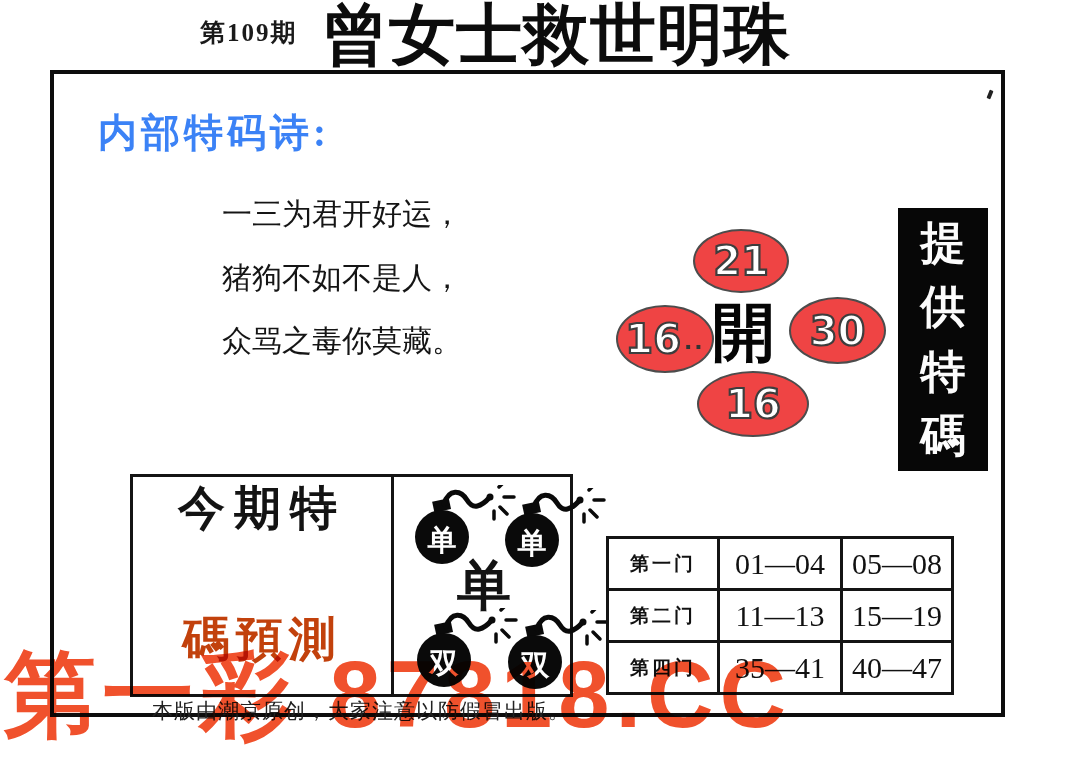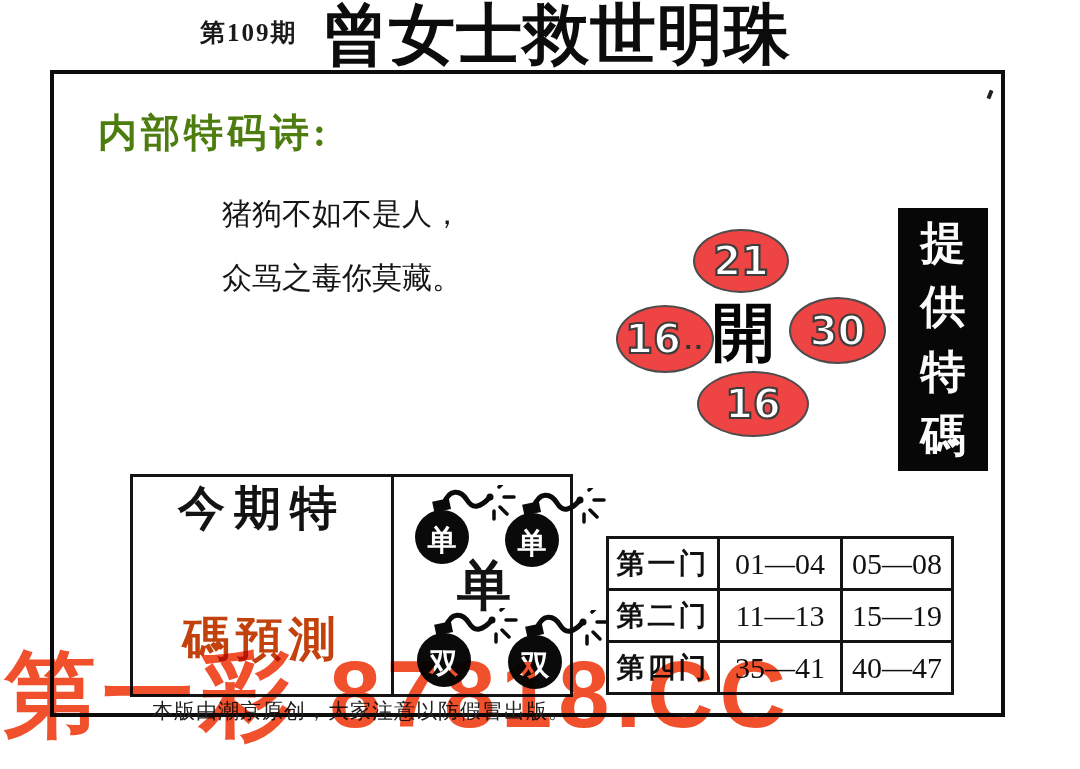--- a/index.html
+++ b/index.html
@@ -21,21 +21,21 @@
     position:absolute;left:50px;top:70px;width:947px;height:639px;
     border:4px solid #0d0d0d;background:transparent;
   }
   .tick-mark{
     position:absolute;left:988px;top:90px;width:4px;height:9px;background:#222;
     transform:rotate(22deg);border-radius:1px;
   }
   
   .poem-heading{
     position:absolute;left:98px;top:106px;font-size:39px;font-weight:700;
-    letter-spacing:4px;color:#4d7c0f;
+    letter-spacing:4px;color:#3b82f6;
   }
   .poem{
     position:absolute;left:222px;top:182px;font-size:30px;line-height:63.5px;
     letter-spacing:0px;color:#151515;font-weight:500;white-space:nowrap;
   }
   
   .oval{
     position:absolute;border:2px solid #4c4c4c;border-radius:50%;
     display:flex;align-items:center;justify-content:center;
     font-family:"DejaVu Sans","Liberation Sans",sans-serif;
@@ -93,21 +93,21 @@
     font-size:54px;font-weight:700;color:#131313;line-height:56px;
   }
   
   .gate-table{
     position:absolute;left:606px;top:536px;border-collapse:collapse;
   }
   .gate-table td{
     border:3px solid #141414;height:47px;text-align:center;vertical-align:middle;
     background:#fff;
   }
-  .gate-table td.lbl{width:106px;font-size:28px;font-weight:600;letter-spacing:3px;margin-left:32px;}
+  .gate-table td.lbl{width:106px;font-size:19px;font-weight:600;letter-spacing:3px;margin-left:32px;}
   .gate-table td.rng{width:118px;font-size:30px;font-weight:500;letter-spacing:0px;}
   .gate-table td.rng2{width:106px;}
   
   .footer-note{
     position:absolute;left:152px;top:697px;font-size:21px;letter-spacing:1px;
     color:#222;font-weight:500;
   }
   
   .watermark{
     position:absolute;left:4px;top:648px;font-size:92px;line-height:1;
@@ -122,20 +122,21 @@
 <div id="stage">
 
   <div class="issue">第109期</div>
   <div class="main-title">曾女士救世明珠</div>
 
   <div class="main-box"></div>
   <div class="tick-mark"></div>
 
   <div class="poem-heading">内部特码诗:</div>
   <div class="poem">
+    <div>一三为君开好运，</div>
     <div>猪狗不如不是人，</div>
     <div>众骂之毒你莫藏。</div>
   </div>
 
   <div class="oval oval-top">
     <span>21</span>
   </div>
   <div class="oval oval-left">
     <span>16</span>
     <span class="dots">··</span>

